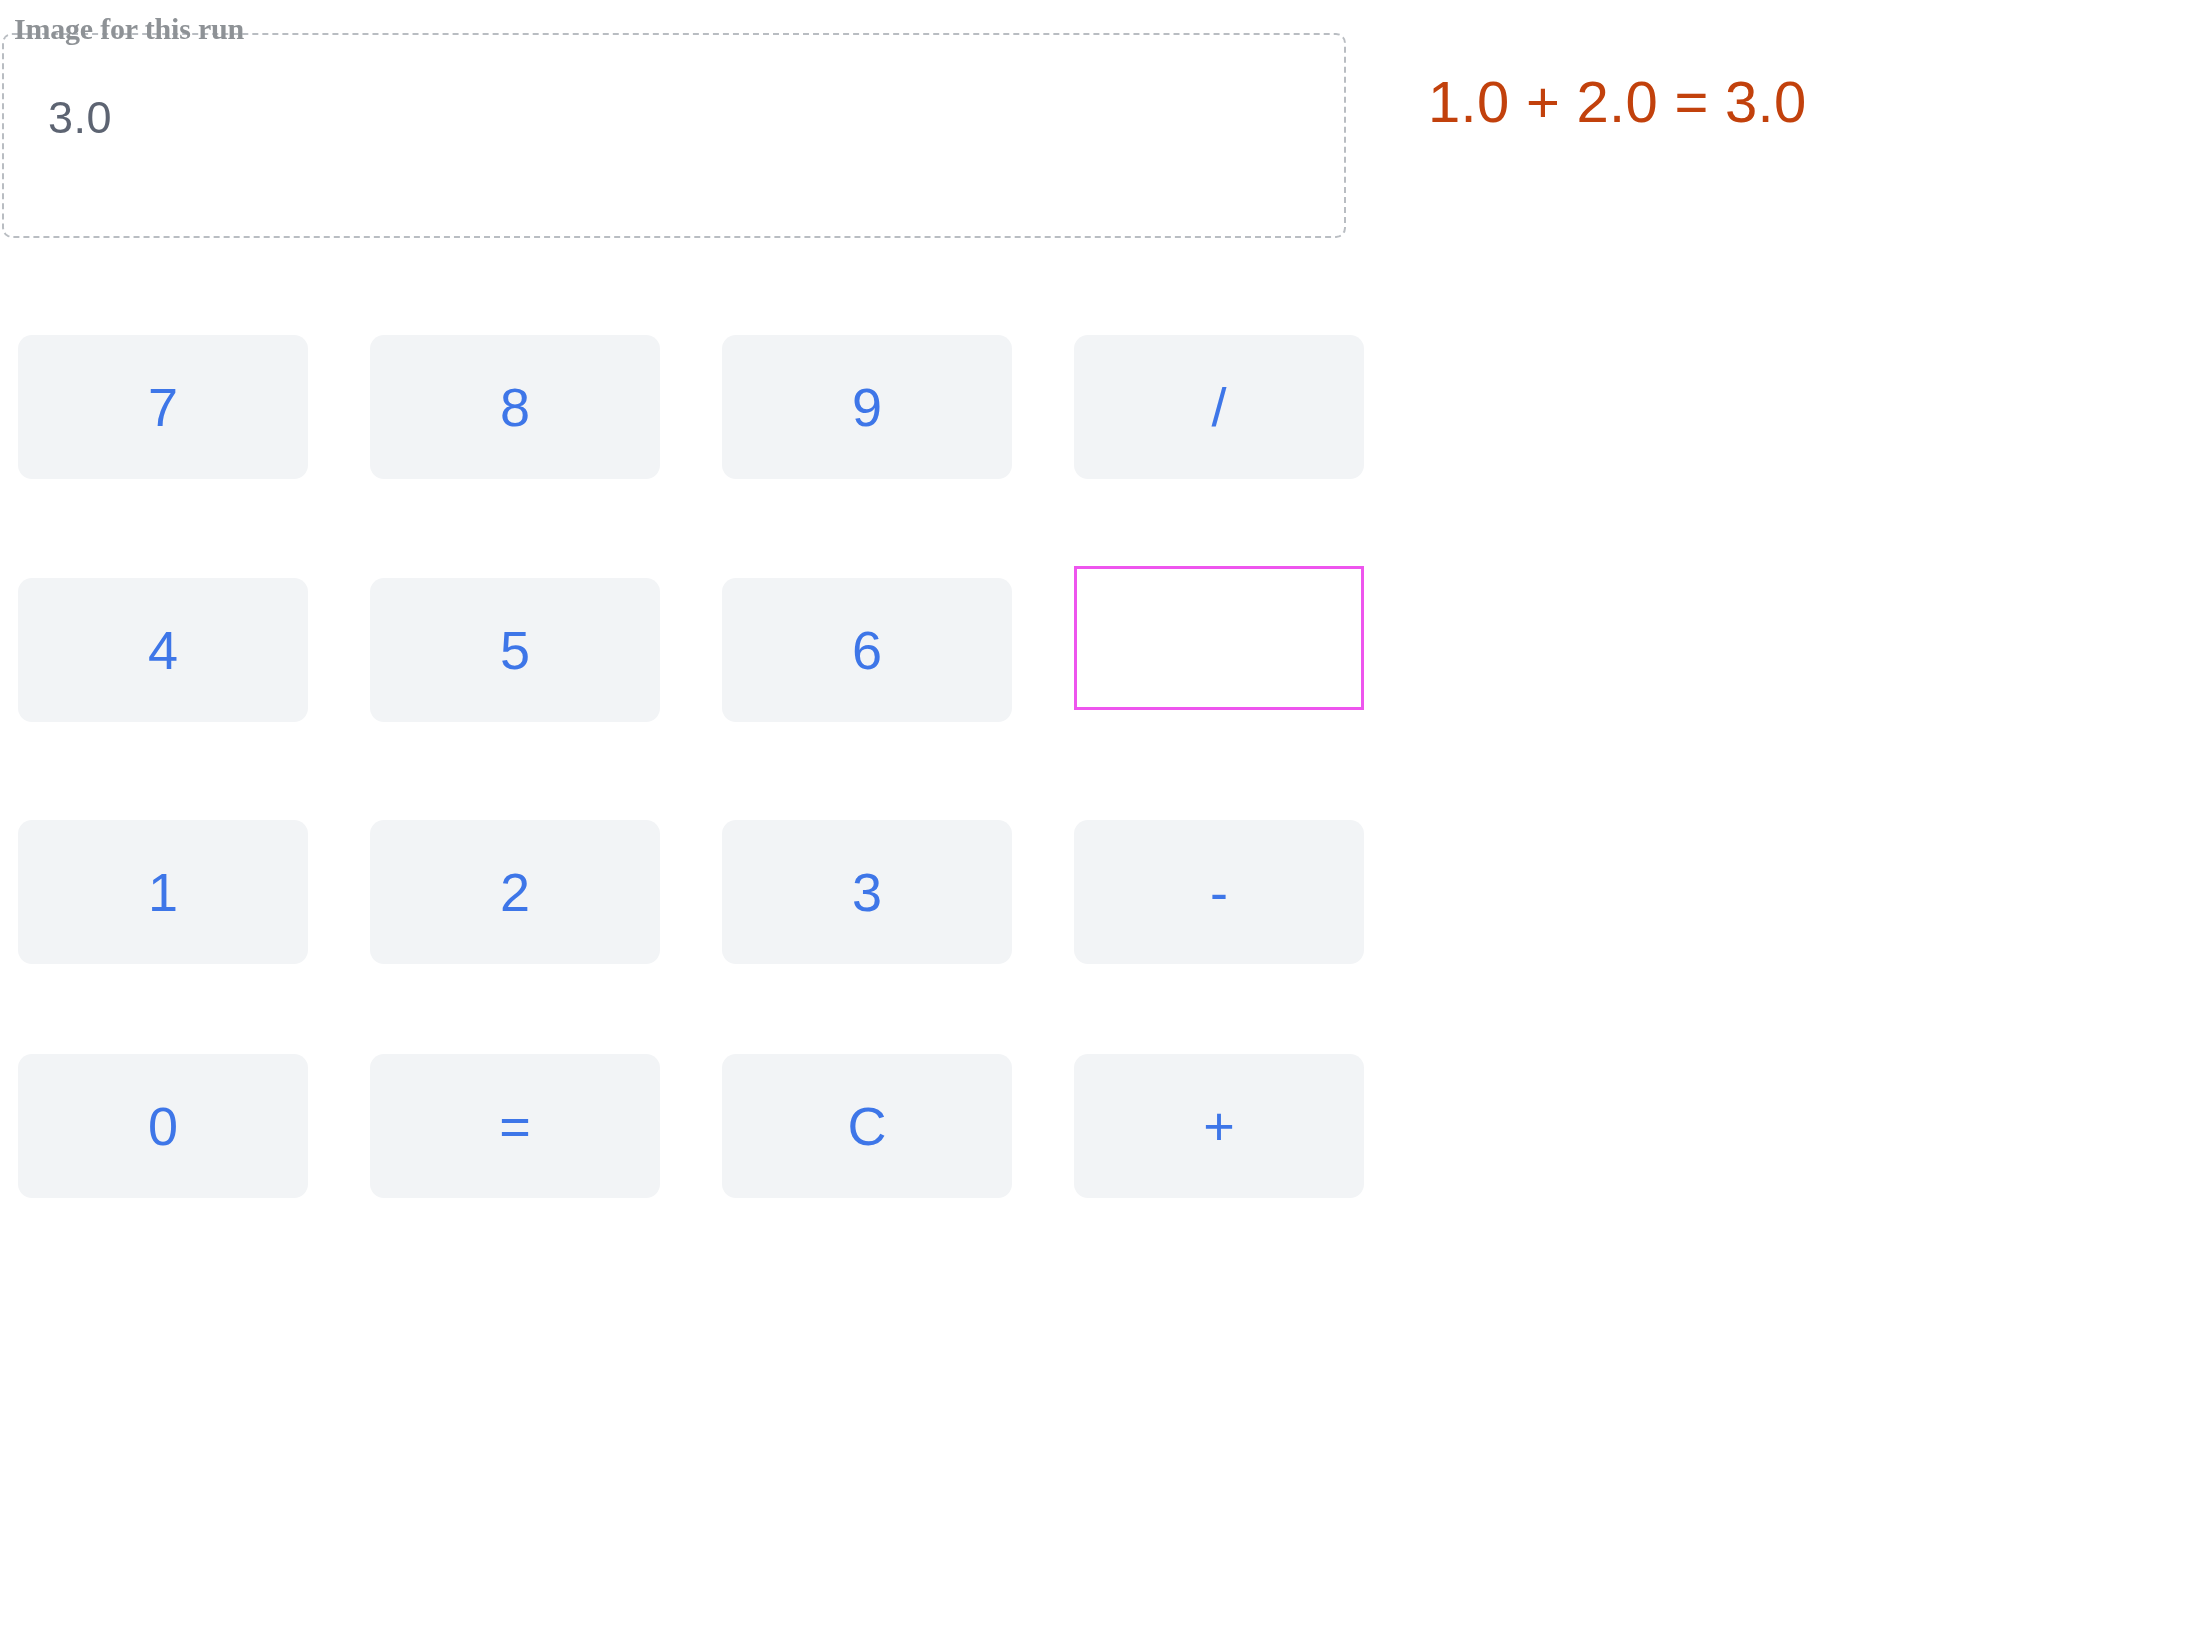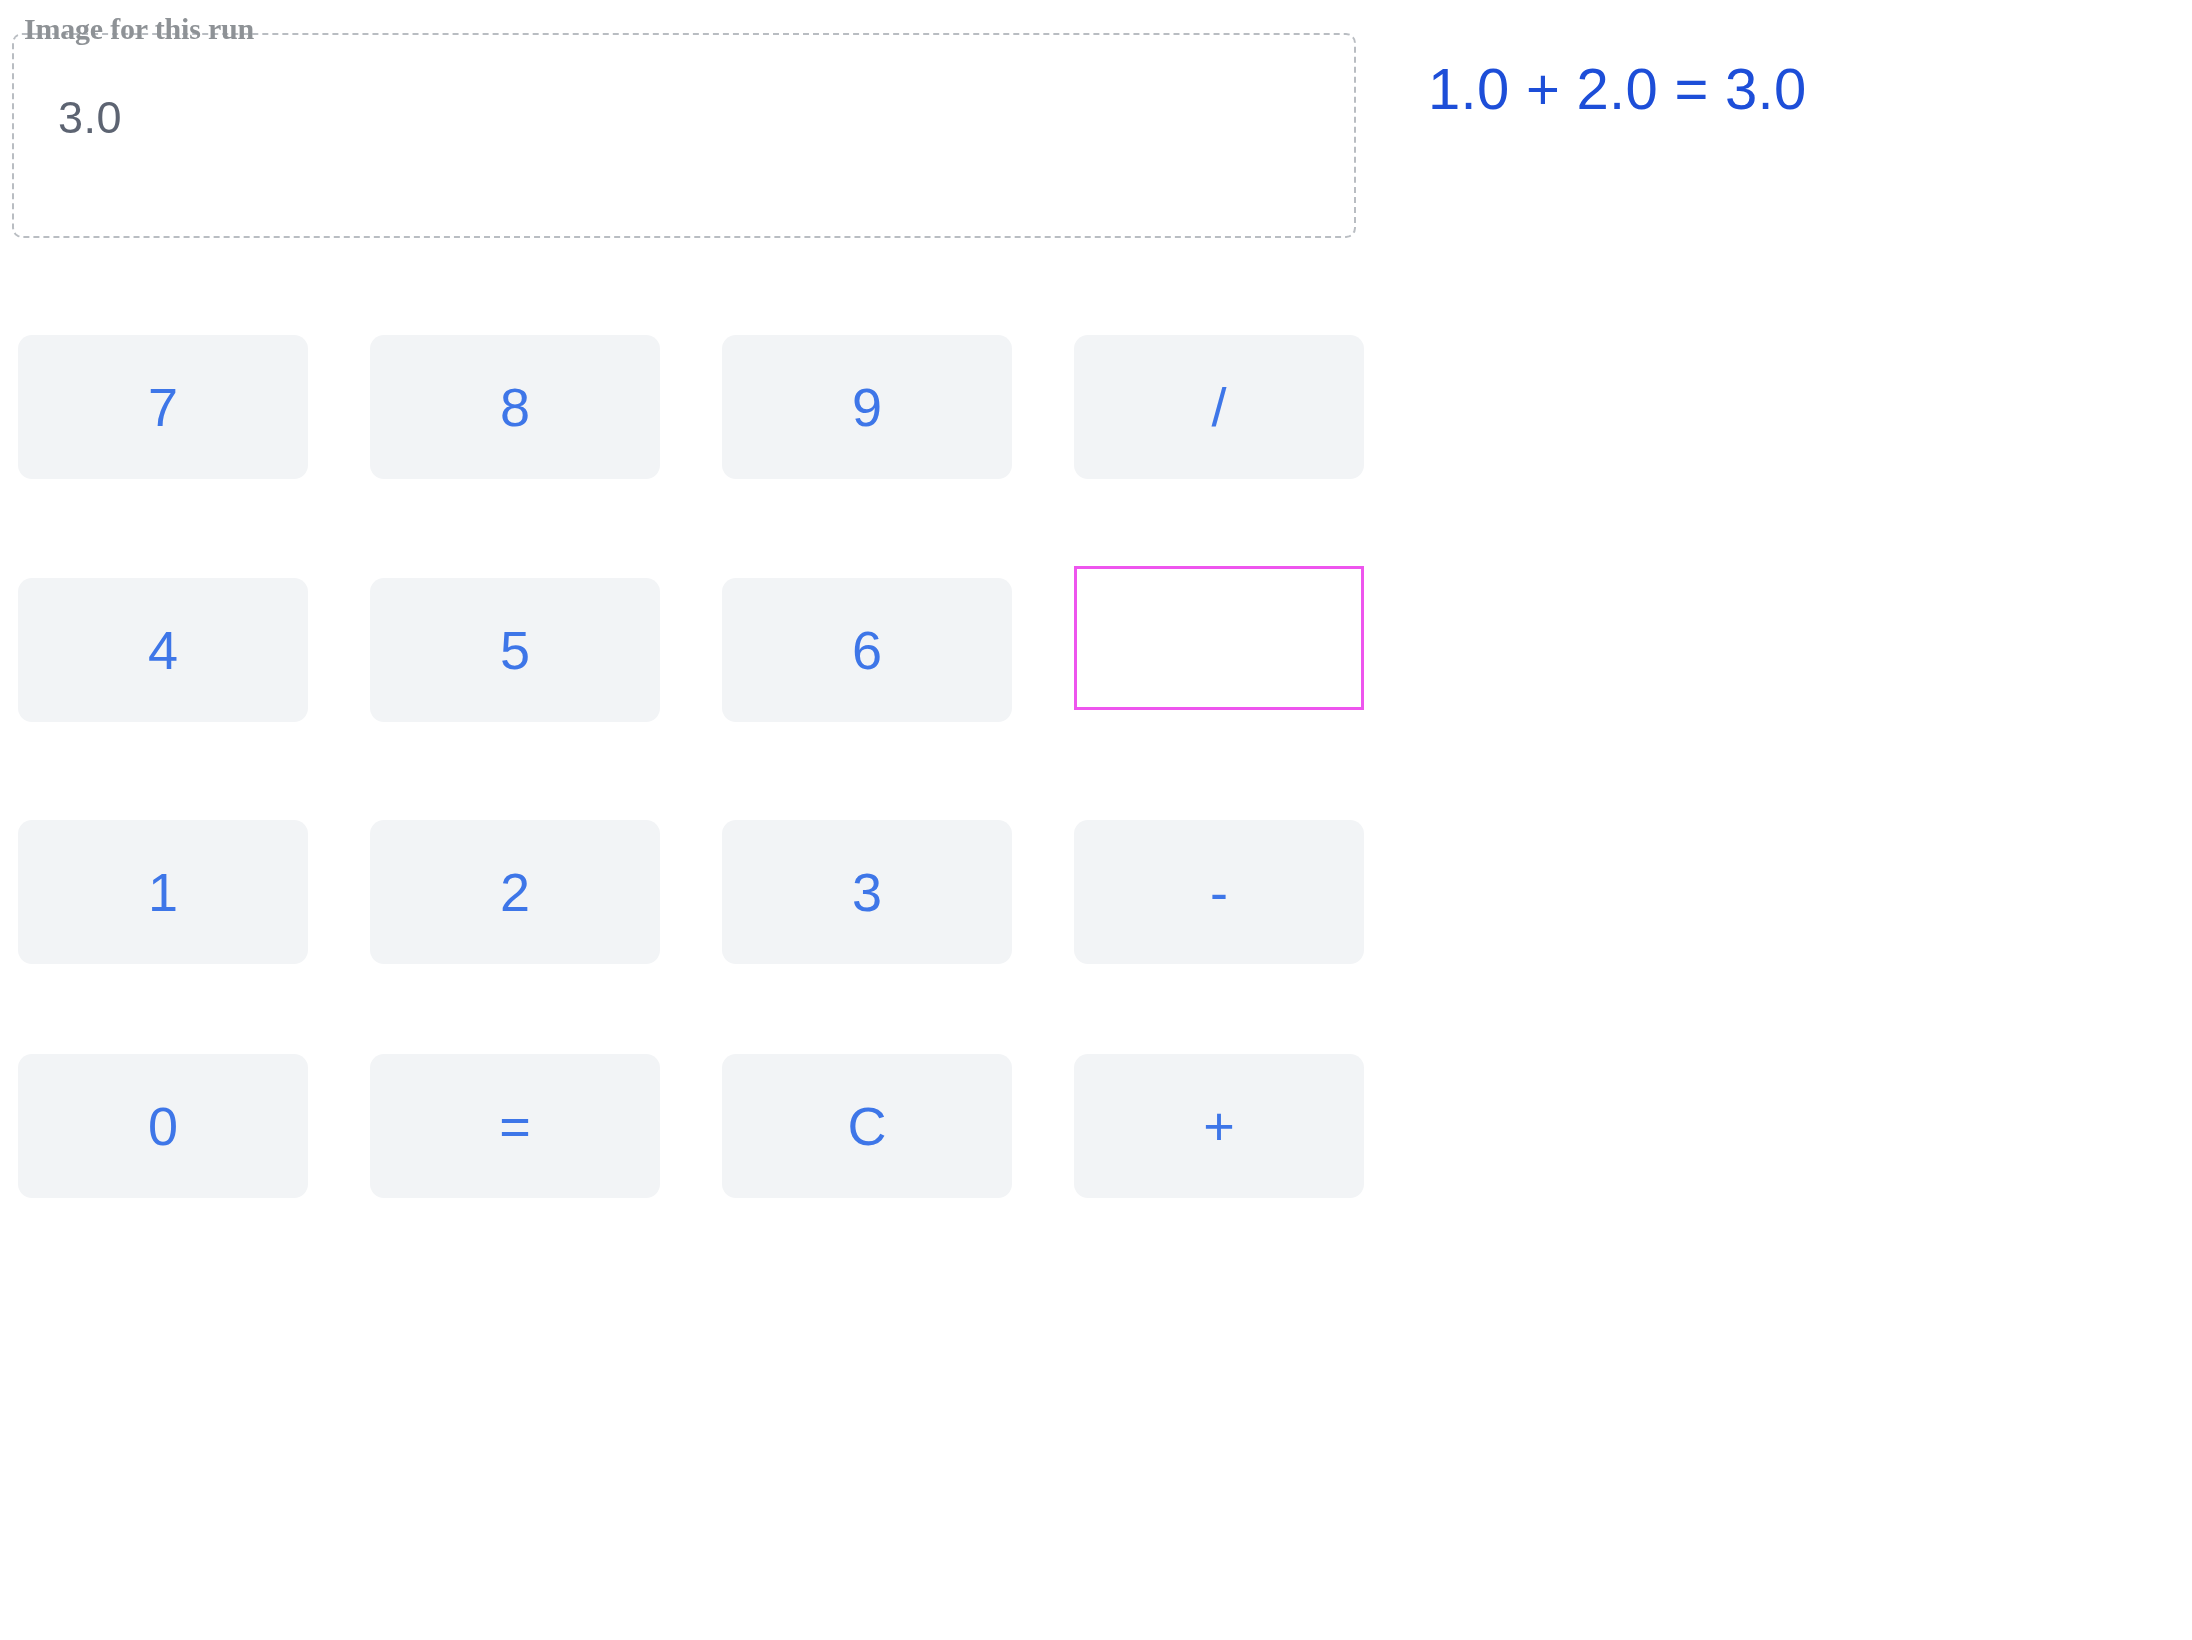--- a/index.html
+++ b/index.html
@@ -12,21 +12,21 @@
     height: 1640px;
     position: relative;
     overflow: hidden;
     font-family: "Liberation Sans", sans-serif;
     -webkit-font-smoothing: antialiased;
   }
 
   
   .image-fieldset {
     position: absolute;
-    left: 12px;
+    left: 2px;
     top: 33px;
     width: 1344px;
     height: 205px;
     border: 2px dashed #b9bdc2;
     border-radius: 10px;
     box-sizing: border-box;
     background: transparent;
     text-decoration: underline;
   }
   .image-fieldset-legend {
@@ -50,24 +50,24 @@
     font-weight: 400;
     color: #5d6472;
     line-height: 1;
     letter-spacing: 0.5px;
   }
 
   
   .equation-readout {
     position: absolute;
     left: 1428px;
-    top: 60px;
+    top: 73px;
     font-size: 58px;
     font-weight: 400;
-    color: #1d4ed8;
+    color: #c2410c;
     line-height: 1;
     white-space: nowrap;
     letter-spacing: 0.3px;
   }
 
   
   .keypad {
     position: absolute;
     left: 0;
     top: 0;

